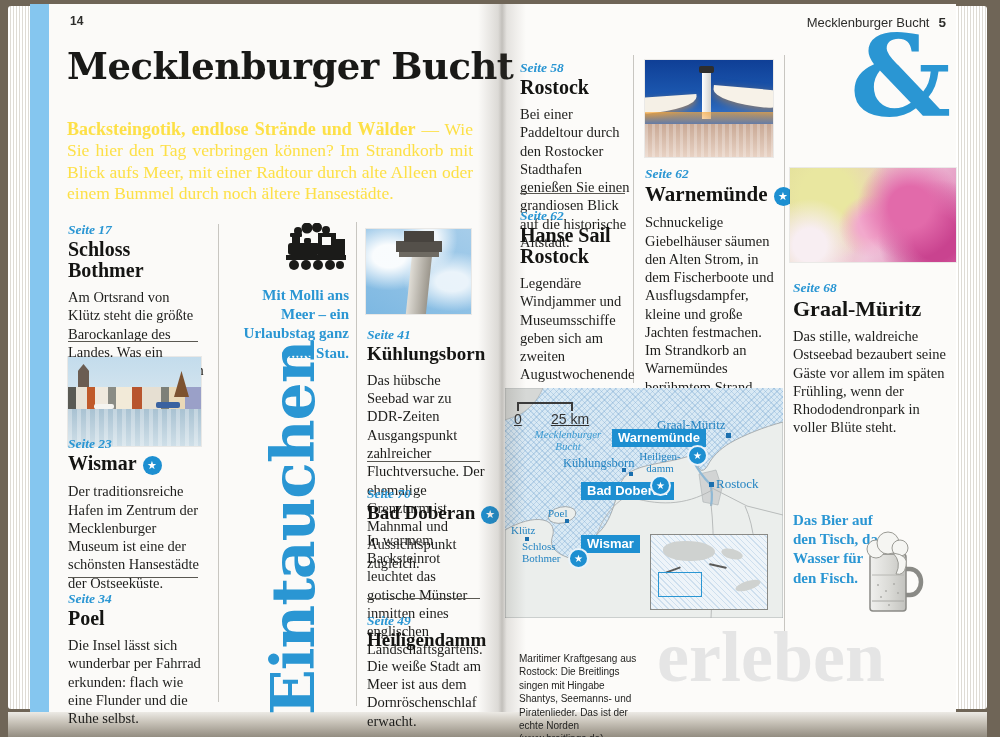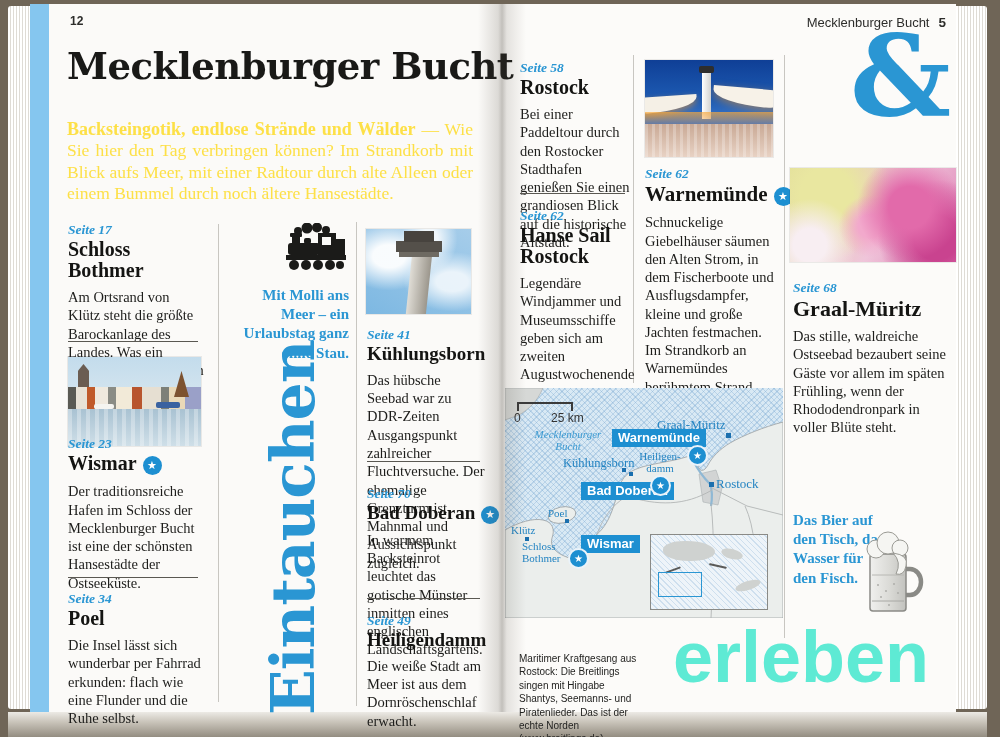--- a/index.html
+++ b/index.html
@@ -32,22 +32,22 @@
     width:19px;height:19px;border-radius:50%;background:#1d8fd1;color:#fff;
     font-size:11px;margin-left:6px;vertical-align:1px;font-weight:normal;}
   .rule-h{position:absolute;height:1px;background:#5a5852;}
   .rule-v{position:absolute;width:1px;background:#c8c6c1;}
   .bluenote{color:#2a96d3;font-weight:bold;font-size:15px;line-height:1.28;}
   .vword{position:absolute;writing-mode:vertical-rl;transform:rotate(180deg);
     font-family:"DejaVu Serif",serif;font-weight:bold;color:#2a96d3;}
   #eintauchen{left:249px;top:341px;height:374px;width:88px;font-size:60px;letter-spacing:-1px;line-height:88px;}
   #amp{left:843px;top:20px;width:115px;text-align:center;font-family:"DejaVu Serif",serif;
     font-weight:bold;font-size:112px;color:#2a96d3;line-height:1;}
-  #erleben{left:648px;top:614px;width:306px;text-align:center;font-family:Liberation Sans, sans-serif;
-    font-weight:bold;font-size:72px;color:#5eead4;line-height:1.2;}
+  #erleben{left:618px;top:614px;width:306px;text-align:center;font-family:Liberation Serif, serif;
+    font-weight:bold;font-size:72px;color:#e5e5e5;line-height:1.2;}
   #right-header{left:700px;top:15px;width:246px;text-align:right;font-family:"Liberation Sans",sans-serif;
     font-size:13px;color:#2d2d2b;}
   #right-header b{margin-left:9px;font-size:13.5px;}
   #breitlings{left:519px;top:642px;width:127px;font-family:"Liberation Sans",sans-serif;
     font-size:10px;line-height:1.34;color:#242422;}
   
   .photo{position:absolute;overflow:hidden;box-shadow:0 0 0 1px rgba(0,0,0,.07);}
   #photo-wismar{left:68px;top:357px;width:133px;height:89px;background:linear-gradient(#c3dcec,#e9eff2);}
   .p1-town{position:absolute;left:0;top:30px;width:100%;height:23px;
     background:linear-gradient(90deg,#5a5a54 0 6%,#e8e2d6 6% 14%,#c05a2a 14% 20%,#efe9de 20% 30%,#8a8c85 30% 36%,#f2ead8 36% 48%,#b8552e 48% 56%,#e6dfd2 56% 70%,#7d8078 70% 76%,#ead9b8 76% 88%,#9aa0c8 88% 100%);}
@@ -99,21 +99,21 @@
   .map-label.small{font-size:11px;}
   .map-label.sea{font-style:italic;text-align:center;font-size:11px;color:#3e9bd2;}
   .map-box{position:absolute;background:#1d8fd1;color:#fff;font-family:"Liberation Sans",sans-serif;
     font-weight:bold;font-size:13px;padding:2px 6px 3px 6px;line-height:1;}
   .map-star{position:absolute;width:17px;height:17px;border-radius:50%;background:#1d8fd1;color:#fff;
     font-size:10px;display:flex;align-items:center;justify-content:center;border:2px solid #eaf3fa;}
   .map-dot{position:absolute;width:5px;height:5px;background:#1a6fae;}
   .map-dot.sm{width:4px;height:4px;}
   #scale-bar{position:absolute;left:12px;top:14px;width:52px;height:7px;
     border-top:2px solid #3a3a3a;border-left:2px solid #3a3a3a;border-right:2px solid #3a3a3a;}
-  .scale-txt{position:absolute;font-family:"Liberation Sans",sans-serif;font-size:12px;color:#333;}
+  .scale-txt{position:absolute;font-family:"Liberation Sans",sans-serif;font-size:14px;color:#333;text-decoration:underline;}
   #inset{position:absolute;left:145px;top:146px;width:116px;height:74px;background:#eef4f9;
     background-image:repeating-linear-gradient(45deg,rgba(110,160,205,.25) 0 1px,rgba(0,0,0,0) 1px 4px);
     border:1px solid #8a8a86;}
   .inset-land{position:absolute;background:#cfd2d0;}
   #inset-land1{left:12px;top:6px;width:52px;height:20px;border-radius:45% 60% 50% 55%;}
   #inset-land2{left:70px;top:14px;width:22px;height:10px;border-radius:50%;transform:rotate(15deg);}
   #inset-land3{left:84px;top:46px;width:26px;height:9px;border-radius:50%;transform:rotate(-18deg);}
   #inset-rect{position:absolute;left:7px;top:37px;width:42px;height:23px;border:1.5px solid #2a96d3;}
   .inset-dash{position:absolute;height:1.5px;background:#5a5a58;border-radius:2px;}
   
@@ -127,21 +127,21 @@
 
 <div id="stage">
 
   <div id="stack-left" class="page-stack"></div>
   <div id="stack-right" class="page-stack"></div>
   <div id="page-left" class="page"></div>
   <div id="page-right" class="page"></div>
   <div id="tab-bar"></div>
   <div id="book-bottom"></div>
 
-  <div class="abs pagenum" style="left:70px;top:14px;">12</div>
+  <div class="abs pagenum" style="left:70px;top:14px;">14</div>
 
   <div class="abs" id="main-title">Mecklenburger Bucht</div>
 
   <p class="abs" id="intro"><span class="lead">Backsteingotik, endlose Strände und Wälder</span> <span>— Wie Sie hier den Tag verbringen können? Im Strandkorb mit Blick aufs Meer, mit einer Radtour durch alte Alleen oder einem Bummel durch noch ältere Hansestädte.</span></p>
 
   <div class="rule-v" style="left:218px;top:224px;height:478px;"></div>
   <div class="rule-v" style="left:356px;top:222px;height:484px;"></div>
 
   <div class="abs" style="left:68px;top:222px;width:136px;">
     <div class="seite">Seite 17</div>
@@ -155,21 +155,21 @@
     <div class="p1-town"></div>
     <div class="p1-sail"></div>
     <div class="p1-water"></div>
     <div class="p1-boat1"></div>
     <div class="p1-boat2"></div>
   </div>
 
   <div class="abs" style="left:68px;top:436px;width:136px;">
     <div class="seite">Seite 23</div>
     <h3 class="etitle" style="white-space:nowrap;"><span>Wismar</span><span class="star-badge">★</span></h3>
-    <p class="ebody">Der traditionsreiche Hafen im Schloss der Mecklenburger Bucht ist eine der schönsten Hansestädte der Ostseeküste.</p>
+    <p class="ebody">Der traditionsreiche Hafen im Zentrum der Mecklenburger Museum ist eine der schönsten Hansestädte der Ostseeküste.</p>
   </div>
   <div class="rule-h" style="left:68px;top:577px;width:130px;"></div>
 
   <div class="abs" style="left:68px;top:591px;width:136px;">
     <div class="seite">Seite 34</div>
     <h3 class="etitle"><span>Poel</span></h3>
     <p class="ebody">Die Insel lässt sich wunderbar per Fahrrad erkunden: flach wie eine Flunder und die Ruhe selbst.</p>
   </div>
 
   <svg id="train" viewBox="0 0 68 52">

